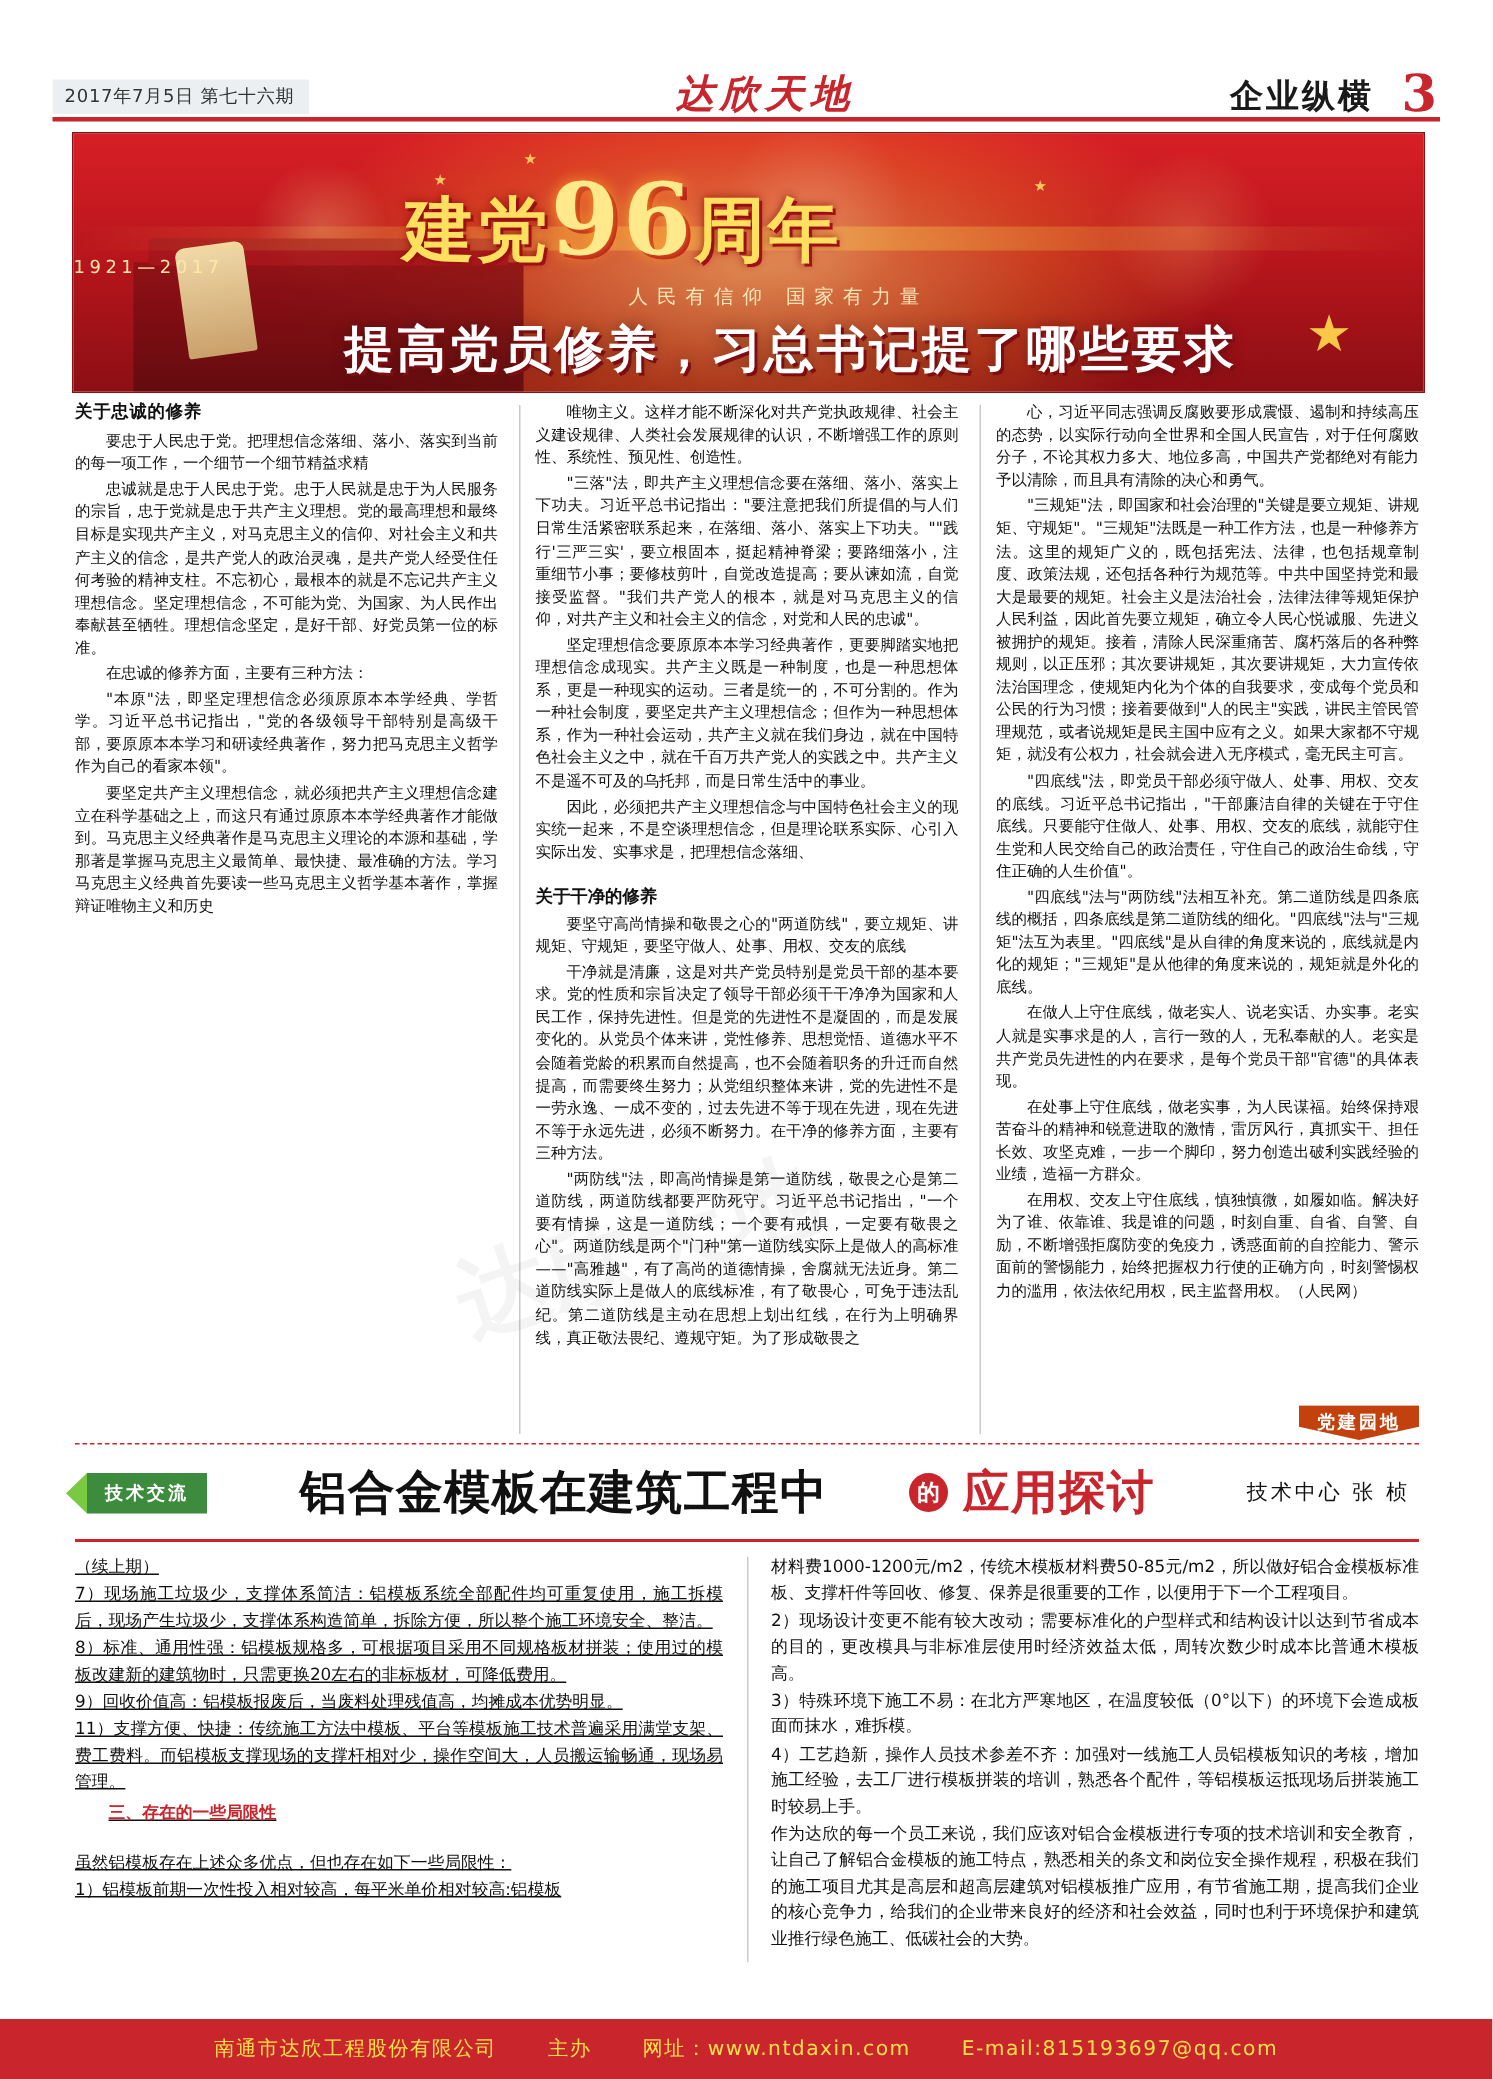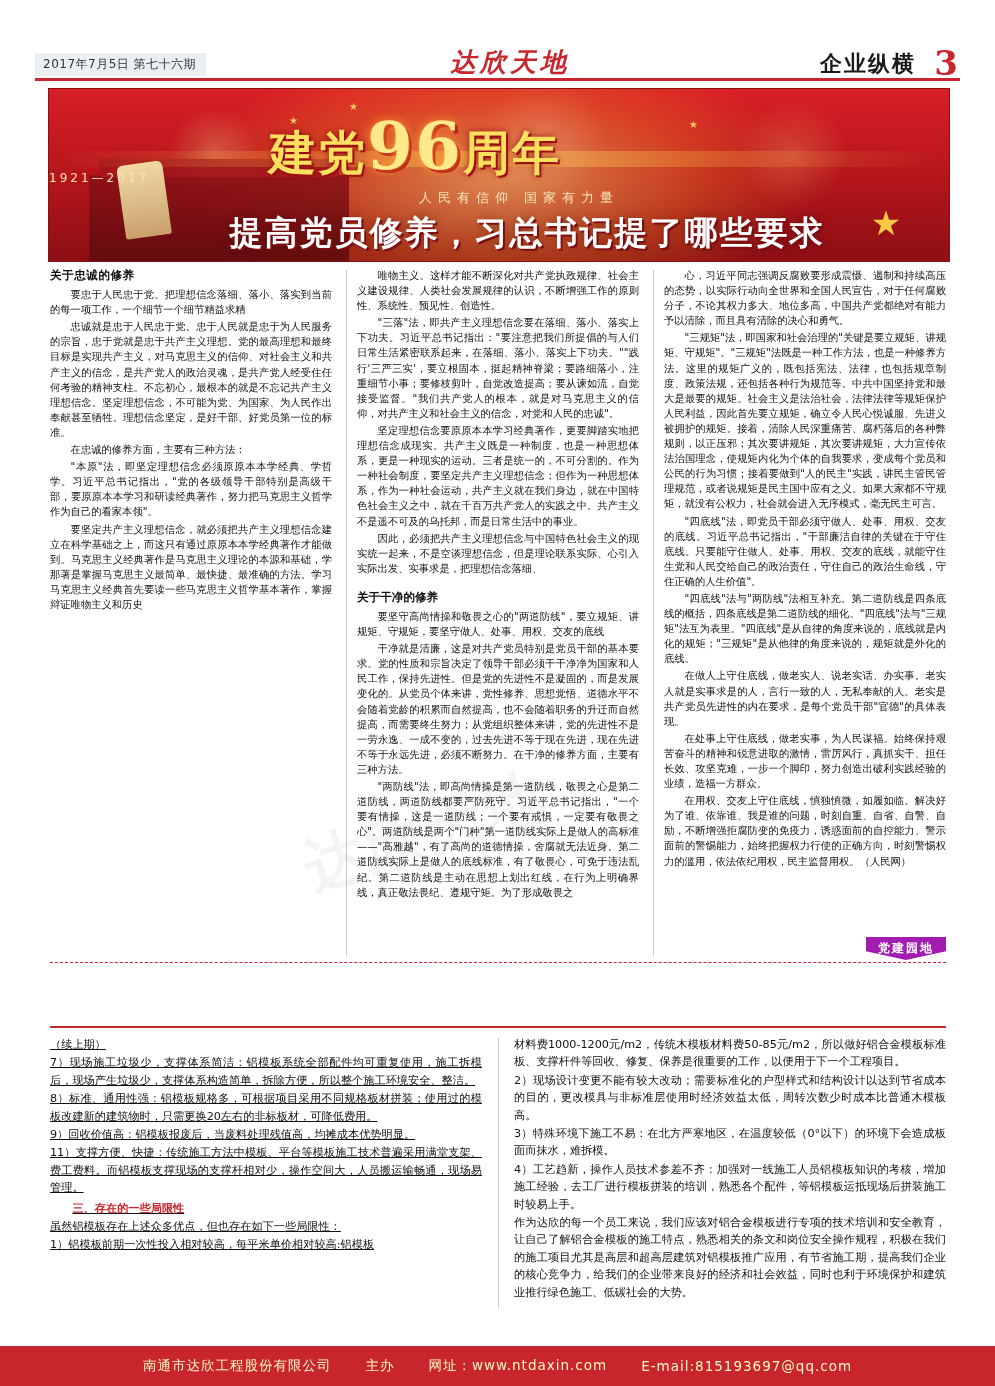--- a/index.html
+++ b/index.html
@@ -126,21 +126,21 @@
     font-family:Liberation Mono, monospace;
     letter-spacing:.5px;
   }
   .sub-h2{
     font-weight:bold;font-size:11.6px;color:#111;margin:14px 0 4px 0;
     font-family:"DejaVu Serif","Liberation Serif",serif;
   }
   .p{margin:0 0 2px 0;text-indent:2em;}
   .badge-dangjian{
     position:absolute;right:0;bottom:-2px;
-    background:#a21caf;color:#fff;font-size:12px;font-weight:bold;
+    background:#c2410c;color:#fff;font-size:12px;font-weight:bold;
     padding:4px 12px;letter-spacing:2px;
     clip-path:polygon(0 0,100% 0,100% 62%,50% 100%,0 62%);
   }
   .art1-sep{
     position:absolute;left:50px;top:962px;width:896px;height:0;
     border-top:1px dashed #c9252c;
   }
   
   .art2head{
     position:absolute;left:50px;top:974px;width:896px;height:48px;
@@ -181,25 +181,25 @@
     position:absolute;left:50px;top:1036px;width:896px;height:280px;
   }
   .bcol{
     position:absolute;top:0;width:432px;
     font-size:11.2px;line-height:17.4px;color:#111;text-align:justify;
   }
   .b1{left:0;text-decoration:underline;}
   .b2{left:464px;}
   .bvline{position:absolute;left:448px;top:2px;width:1px;height:270px;background:#c9c9c9;}
   .bp{margin:0 0 1px 0;text-indent:0;}
-  .bsec{font-weight:bold;color:#c9252c;margin:3px 0 1px 0;text-indent:2em;}
+  .bsec{font-weight:bold;color:#c9252c;margin:3px 0 16px 0;text-indent:2em;}
   
   .footer{
     position:absolute;left:0;bottom:0;width:995px;height:40px;
-    background:#c9252c;color:#fef9c3;
+    background:#c9252c;color:#fde047;
   }
   .footer-inner{
     position:absolute;left:0;top:0;width:995px;height:40px;
     display:flex;align-items:center;justify-content:center;gap:34px;
     font-size:13.5px;letter-spacing:1px;
   }
   .watermark{
     position:absolute;left:300px;top:790px;
     font-size:62px;color:rgba(0,0,0,0.045);
     transform:rotate(-18deg);pointer-events:none;font-weight:bold;
@@ -271,20 +271,27 @@
       <p class="p">"四底线"法与"两防线"法相互补充。第二道防线是四条底线的概括，四条底线是第二道防线的细化。"四底线"法与"三规矩"法互为表里。"四底线"是从自律的角度来说的，底线就是内化的规矩；"三规矩"是从他律的角度来说的，规矩就是外化的底线。</p>
       <p class="p">在做人上守住底线，做老实人、说老实话、办实事。老实人就是实事求是的人，言行一致的人，无私奉献的人。老实是共产党员先进性的内在要求，是每个党员干部"官德"的具体表现。</p>
       <p class="p">在处事上守住底线，做老实事，为人民谋福。始终保持艰苦奋斗的精神和锐意进取的激情，雷厉风行，真抓实干、担任长效、攻坚克难，一步一个脚印，努力创造出破利实践经验的业绩，造福一方群众。</p>
       <p class="p">在用权、交友上守住底线，慎独慎微，如履如临。解决好为了谁、依靠谁、我是谁的问题，时刻自重、自省、自警、自励，不断增强拒腐防变的免疫力，诱惑面前的自控能力、警示面前的警惕能力，始终把握权力行使的正确方向，时刻警惕权力的滥用，依法依纪用权，民主监督用权。（人民网）</p>
       <div class="badge-dangjian">党建园地</div>
     </div>
   </div>
 
   <div class="art1-sep"></div>
 
+  <div class="art2head">
+    <div class="tag-tech">技术交流</div>
+    <div class="art2-title">铝合金模板在建筑工程中</div>
+    <div class="art2-de">的</div>
+    <div class="art2-title2">应用探讨</div>
+    <div class="art2-author">技术中心    张 桢</div>
+  </div>
   <div class="art2-rule"></div>
 
   <div class="art2">
     <div class="bvline"></div>
     <div class="bcol b1">
       <p class="bp">（续上期）</p>
       <p class="bp">7）现场施工垃圾少，支撑体系简洁：铝模板系统全部配件均可重复使用，施工拆模后，现场产生垃圾少，支撑体系构造简单，拆除方便，所以整个施工环境安全、整洁。</p>
       <p class="bp">8）标准、通用性强：铝模板规格多，可根据项目采用不同规格板材拼装；使用过的模板改建新的建筑物时，只需更换20左右的非标板材，可降低费用。</p>
       <p class="bp">9）回收价值高：铝模板报废后，当废料处理残值高，均摊成本优势明显。</p>
       <p class="bp">11）支撑方便、快捷：传统施工方法中模板、平台等模板施工技术普遍采用满堂支架、费工费料。而铝模板支撑现场的支撑杆相对少，操作空间大，人员搬运输畅通，现场易管理。</p>

